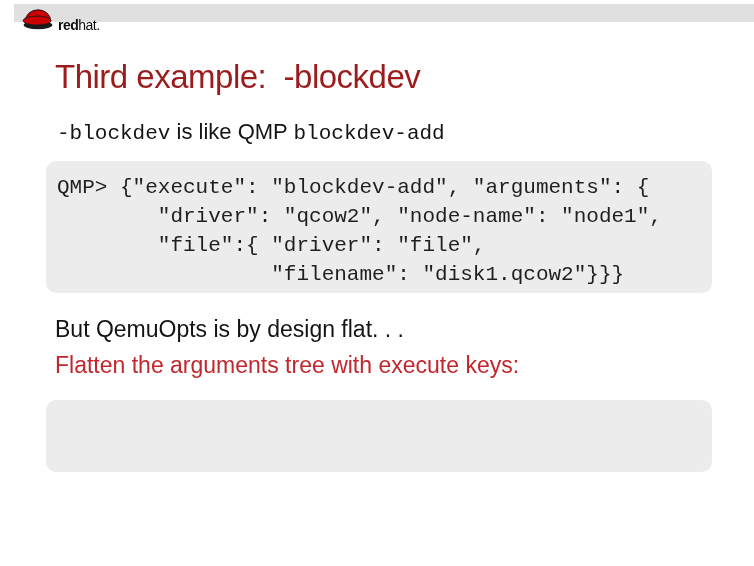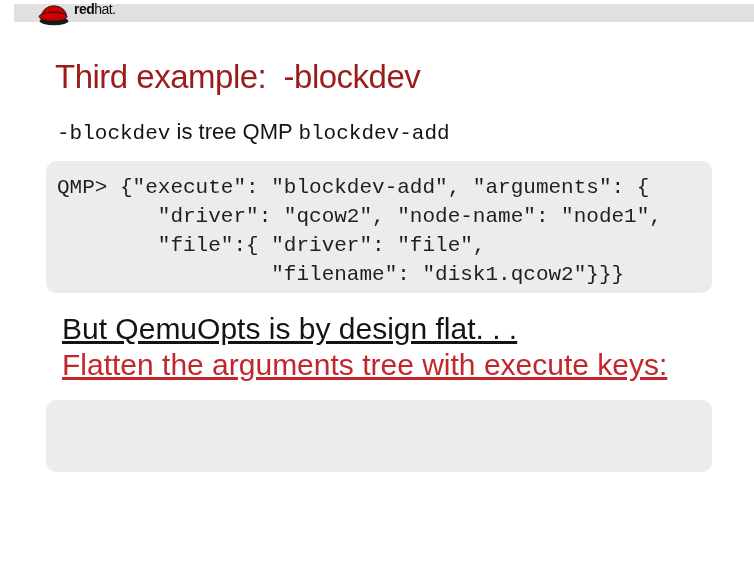--- a/index.html
+++ b/index.html
@@ -9,22 +9,22 @@
     font-family:"Liberation Sans",sans-serif;
     color:#111111;
   }
 
   
   .band{
     position:absolute;left:14px;right:0;top:4px;height:18px;
     background:#e0e0e0;
   }
   .logo{
-    position:absolute;left:36px;top:0;height:32px;
-    display:flex;align-items:flex-start;
+    position:absolute;left:20px;top:0;height:32px;
+    display:flex;align-items:flex-end;
   }
   .logo svg{width:36px;height:30px;display:block;margin-top:-2px;}
   .wordmark{
     font-size:14px;line-height:14px;color:#0d0d0d;letter-spacing:-0.5px;
     margin-left:2px;margin-top:2px;
   }
   .wordmark .bold{font-weight:bold;}
   .wordmark .light{font-weight:normal;}
 
   
@@ -49,43 +49,43 @@
   }
   .codeblock.qmp{top:161px;height:132px;}
   .codeblock.cli{top:400px;height:72px;}
   .code-line{
     font-family:"Liberation Mono",monospace;
     font-size:21px;line-height:29px;color:#1f1f1f;
     white-space:pre;
   }
 
   .bodytext{
-    position:absolute;left:62px;
-    font-size:30px;line-height:30px;text-decoration:underline;
+    position:absolute;left:55px;
+    font-size:23px;line-height:30px;
   }
   .bodytext.plain{top:314px;color:#141414;}
   .bodytext.highlight{top:350px;color:#c1272d;}
 </style>
 </head>
 <body>
 
 <div class="band"></div>
 
 <div class="logo">
   <svg viewBox="0 0 40 32" aria-hidden="true">
     <ellipse cx="20" cy="25" rx="16" ry="4.5" fill="#1a1a1a"></ellipse>
     <path d="M6 20 A14 12 0 0 1 34 20 Z" fill="#cc0000" stroke="#1a1a1a" stroke-width="1"></path>
     <ellipse cx="19" cy="20" rx="15.5" ry="5" fill="#cc0000" stroke="#1a1a1a" stroke-width="1"></ellipse>
   </svg>
   <span class="wordmark"><span class="bold">red</span><span class="light">hat.</span></span>
 </div>
 
 <div class="title">Third example:  -blockdev</div>
 
-<div class="subtitle"><span class="mono">-blockdev</span><span> is tree QMP </span><span class="mono">blockdev-add</span></div>
+<div class="subtitle"><span class="mono">-blockdev</span><span> is like QMP </span><span class="mono">blockdev-add</span></div>
 
 <div class="codeblock qmp">
   <div class="code-line">QMP&gt; {"execute": "blockdev-add", "arguments": {</div>
   <div class="code-line">        "driver": "qcow2", "node-name": "node1",</div>
   <div class="code-line">        "file":{ "driver": "file",</div>
   <div class="code-line">                 "filename": "disk1.qcow2"}}}</div>
 </div>
 
 <div class="bodytext plain">But QemuOpts is by design flat. . .</div>
 <div class="bodytext highlight">Flatten the arguments tree with execute keys:</div>

